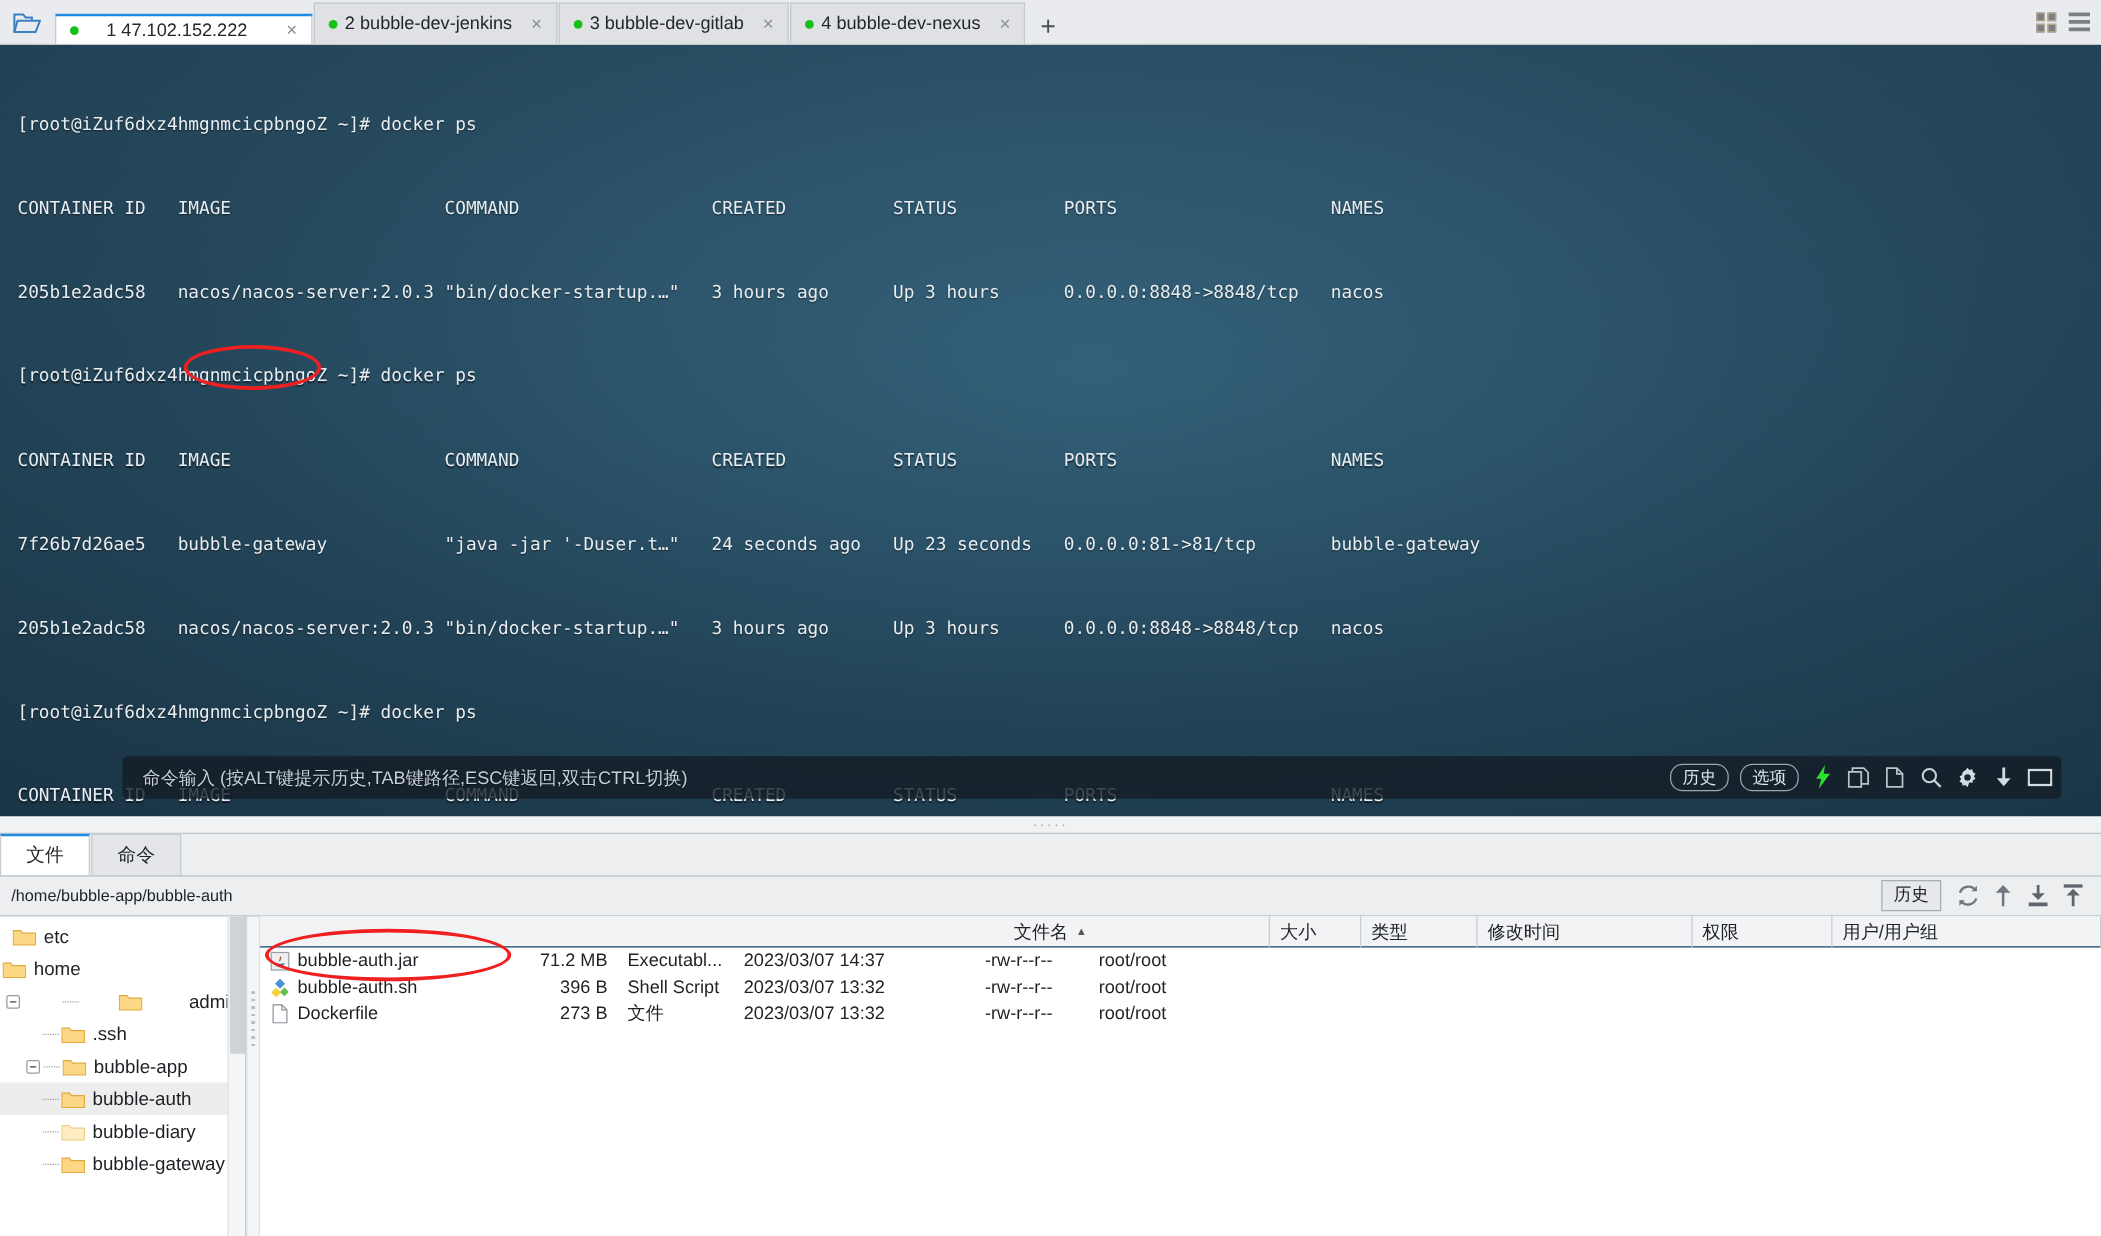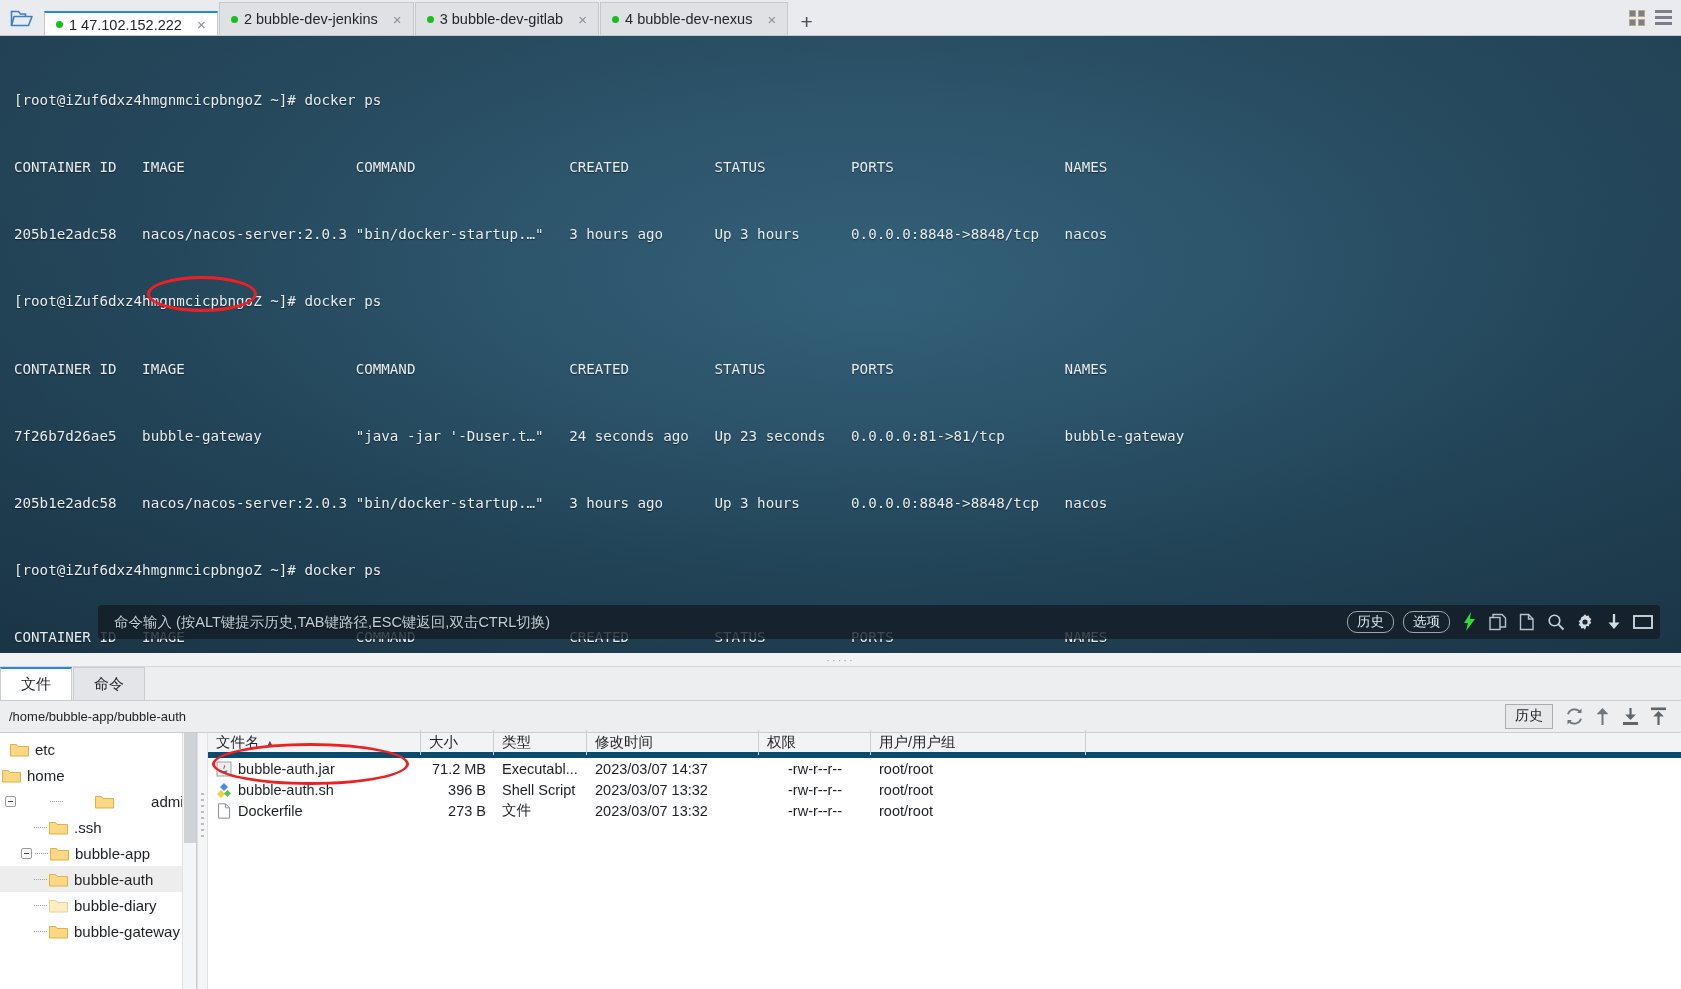--- a/index.html
+++ b/index.html
@@ -36,20 +36,21 @@
     white-space: nowrap;
     cursor: pointer;
     margin-right: 1px;
     position: relative;
   }
   .tab.active {
     background: #ffffff;
     height: 24px;
     border-top: 2px solid #1e8ae0;
     padding-top: 1px;
+    gap: 16px;
   }
   .tab .dot {
     width: 7px; height: 7px; border-radius: 50%;
     background: #17c017; margin-right: 6px; flex: none;
   }
   .tab .tlabel { margin-right: 12px; }
   .tab .tclose {
     color: #8a8f96; font-size: 15px; line-height: 1;
     width: 15px; text-align: center; cursor: pointer;
   }
@@ -96,21 +97,21 @@
   .ellipse-term {
     position: absolute; z-index: 5;
     left: 147px; top: 240px; width: 110px; height: 36px;
     border: 3.5px solid #f02020; border-radius: 50%;
     pointer-events: none;
   }
 
   
   .cmdbar {
     position: absolute; z-index: 6;
-    left: 98px; right: 21px; bottom: 14px; height: 34px;
+    left: 98px; right: 32px; bottom: 14px; height: 34px;
     background: rgba(20,29,38,0.80);
     border-radius: 4px;
     display: flex; align-items: center;
     padding: 0 7px 0 16px;
   }
   .cmd-placeholder {
     font-size: 14.5px; color: #c6ced6; flex: 1;
     text-shadow: 0 1px 1px rgba(0,0,0,0.6);
   }
   .cmd-tools { display: flex; align-items: center; gap: 9px; }
@@ -189,22 +190,22 @@
   .tree-scroll {
     position: absolute; right: 0; top: 0; width: 14px; height: 100%;
     background: #f4f5f6; border-left: 1px solid #dfe1e3;
   }
   .tree-thumb { position: absolute; top: 0; left: 1px; width: 12px; height: 110px; background: #cfd2d6; }
 
   
   .filelist { flex: 1; display: flex; flex-direction: column; min-width: 0; background: #fff; position: relative; }
   .fl-head {
     height: 25px; min-height: 25px; display: flex; align-items: center;
-    background: #f2f3f5; border-bottom: 6px solid #0c4a6e;
-    font-size: 14.5px; color: #1d2024;
+    background: #f2f3f5; border-bottom: 1px solid #0c4a6e;
+    font-size: 14.5px; color: #1d2024; justify-content: flex-end;
   }
   .fl-head > div {
     border-right: 1px solid #c9ccd0; height: 25px; display: flex; align-items: center;
     padding: 0 8px; position: relative; cursor: pointer;
   }
   .fl-head .sortarrow { margin-left: 6px; font-size: 9px; color: #555; }
   .frow { height: 21px; display: flex; align-items: center; font-size: 14.5px; color: #1d2024; cursor: pointer; }
   .frow > div { padding: 0 8px; display: flex; align-items: center; overflow: hidden; white-space: nowrap; }
   .c-name { width: 213px; min-width: 213px; }
   .c-size { width: 73px; min-width: 73px; justify-content: flex-end; }

